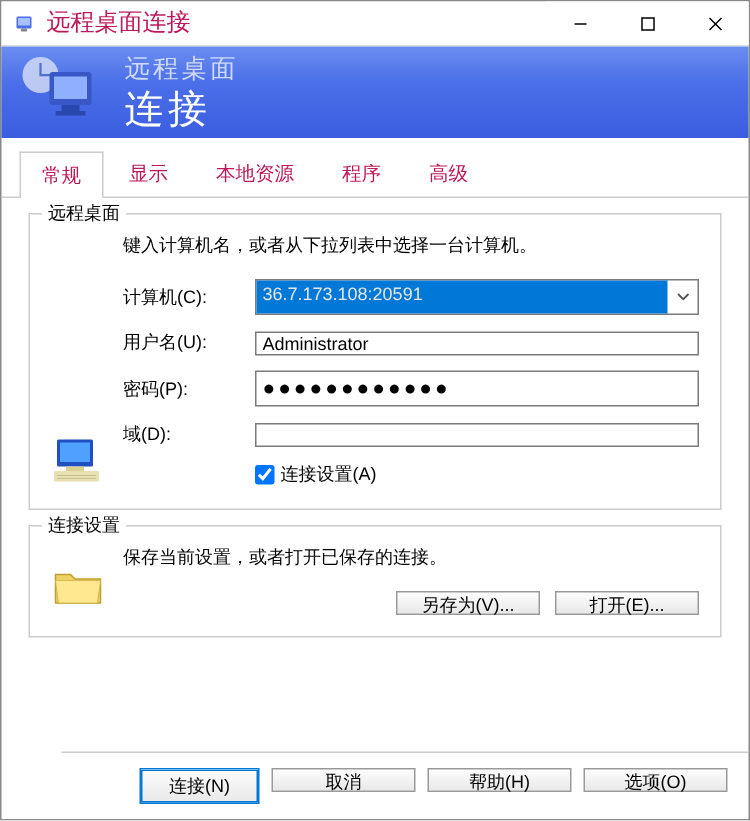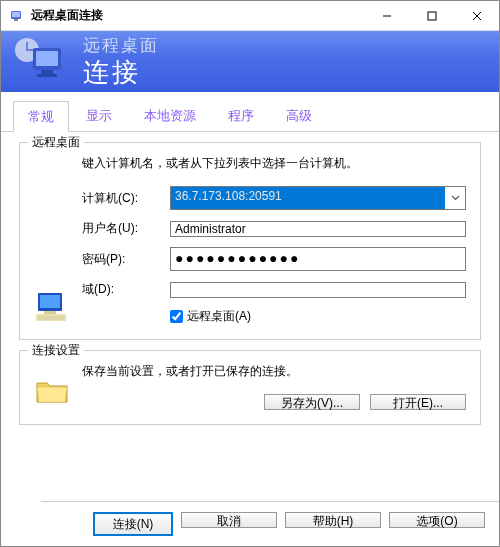--- a/index.html
+++ b/index.html
@@ -1,29 +1,29 @@
 <!DOCTYPE html>
 <html><head>
 <meta charset="utf-8">
 <style>
 * { box-sizing: border-box; margin: 0; padding: 0; }
 body { font-family: "Microsoft YaHei", "SimSun", Tahoma, sans-serif; font-size: 12px; background: #fff; }
 .window { width: 500px; height: 547px; border: 1px solid #888; background: #fff; display: flex; flex-direction: column; }
 .titlebar { height: 30px; display: flex; align-items: center; padding: 0 0 0 8px; background: #fff; border-bottom: 1px solid #ddd; }
 .titlebar-icon { width: 16px; height: 16px; margin-right: 6px; }
-.titlebar-title { flex: 1; font-size: 12px; color: #000000; font-weight: bold; }
+.titlebar-title { flex: 1; font-size: 16px; color: #be185d; }
 .titlebar-buttons { display: flex; }
 .titlebar-btn { width: 45px; height: 29px; display: flex; align-items: center; justify-content: center; background: #fff; }
 .banner { height: 61px; background: linear-gradient(to bottom, #6a8df0 0%, #4b6fe8 40%, #3a5de0 100%); display: flex; align-items: center; padding-left: 12px; position: relative; overflow: hidden; }
 .banner-icon { width: 56px; height: 56px; margin-right: 14px; }
 .banner-text { color: #fff; }
 .banner-sub { font-size: 17px; color: #d0daf7; letter-spacing: 2px; }
 .banner-main { font-size: 26px; font-weight: 300; letter-spacing: 3px; margin-top: -2px; }
 .tabs { display: flex; border-bottom: 1px solid #ccc; padding: 8px 12px 0 12px; gap: 2px; }
-.tab { padding: 6px 14px; font-size: 13px; color: #8b5cf6; border: 1px solid transparent; border-bottom: none; position: relative; }
+.tab { padding: 6px 14px; font-size: 13px; color: #be185d; border: 1px solid transparent; border-bottom: none; position: relative; }
 .tab.active { border-color: #ccc; background: #fff; top: 1px; }
 .content { flex: 1; padding: 10px 18px 12px 18px; }
 .group { border: 1px solid #ccc; padding: 12px 14px 14px 14px; margin-bottom: 10px; position: relative; }
 .group-title { position: absolute; top: -9px; left: 8px; background: #fff; padding: 0 4px; font-size: 12px; }
 .group-body { display: flex; align-items: flex-end; gap: 12px; }
 .group-icon { width: 36px; height: 36px; flex-shrink: 0; margin-top: 2px; }
 .group-content { flex: 1; }
 .instruction { font-size: 12px; color: #000; margin-bottom: 14px; }
 .form-row { display: flex; align-items: center; margin-bottom: 10px; }
 .form-label { width: 88px; font-size: 12px; color: #000; }
@@ -147,21 +147,21 @@
 
           <div class="form-row">
             <div class="form-label">域(D):</div>
             <div class="form-control">
               <input type="text" class="text-input" value="" style="">
             </div>
           </div>
 
           <div class="checkbox-row">
             <input type="checkbox" class="checkbox" checked="" style="">
-            <span>远程桌面(A)</span>
+            <span>连接设置(A)</span>
           </div>
         </div>
       </div>
     </div>
 
     <div class="group">
       <div class="group-title">连接设置</div>
       <div class="group-body">
         <span class="group-icon">
           <svg viewBox="0 0 36 36">

